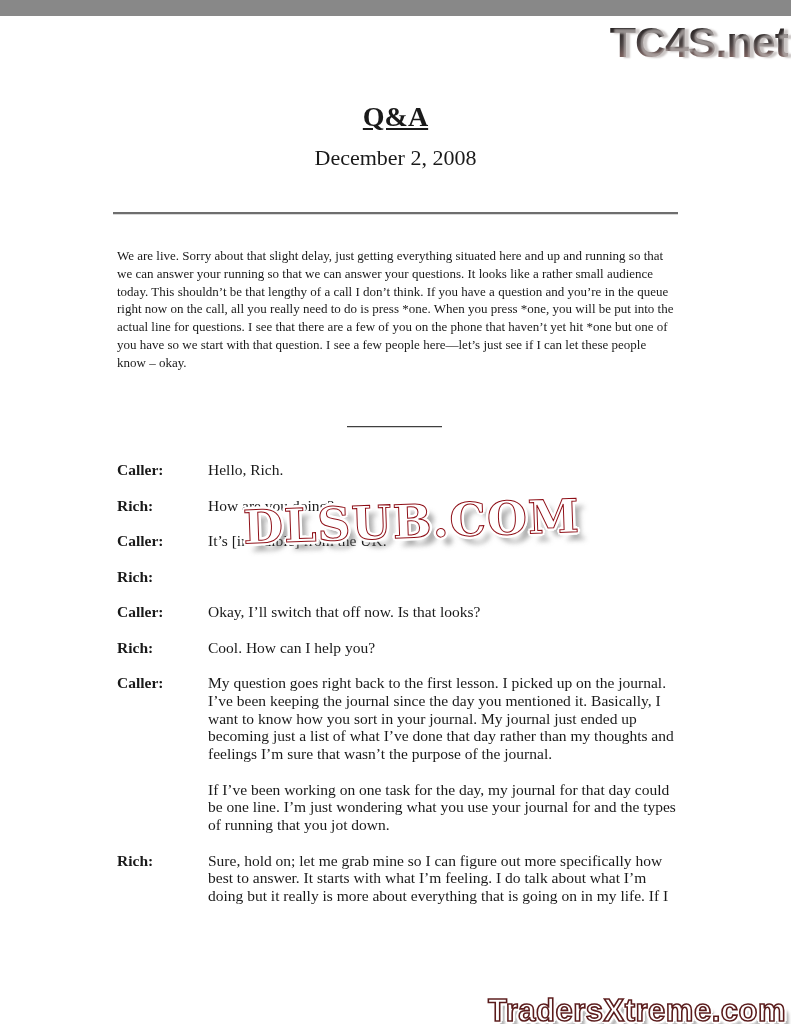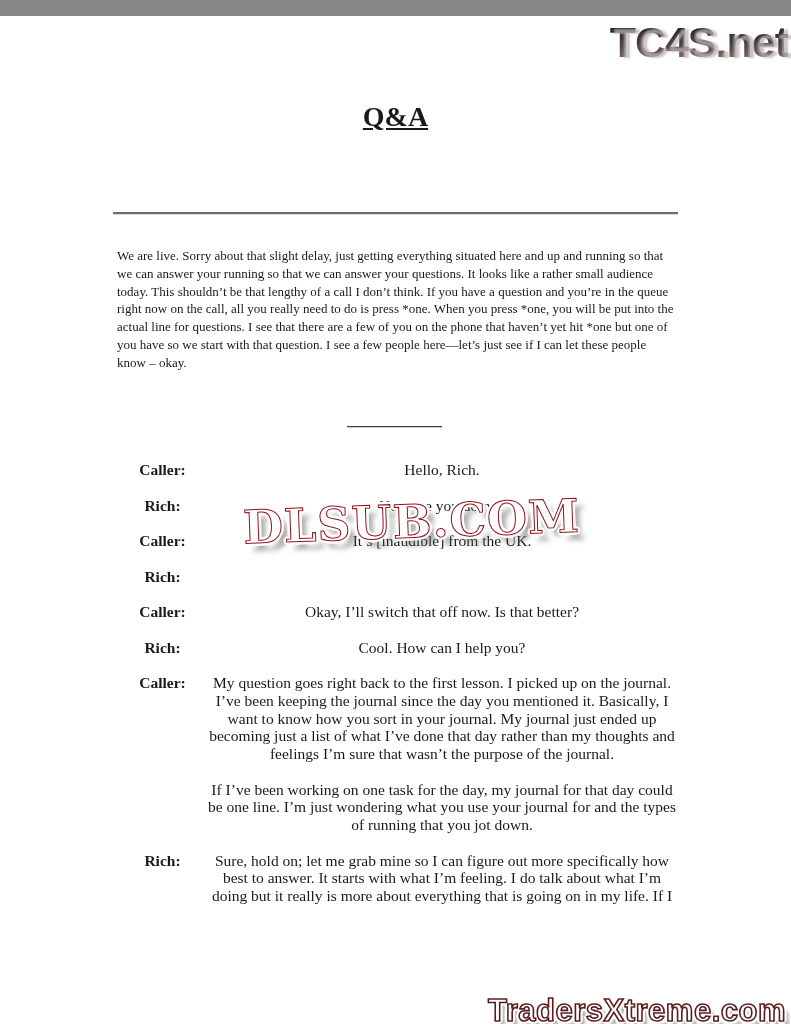--- a/index.html
+++ b/index.html
@@ -40,21 +40,21 @@
   .intro{
     position:absolute; left:117px; width:559px; top:231px;
     font-size:13px; line-height:17.75px; margin:0;
   }
   .mid-divider{
     position:absolute; left:347px; top:410px; width:95px;
     height:1px; background:#3f3f3f; border-bottom:1px solid #cfcfcf;
   }
 
   .dialogue{
-    position:absolute; left:117px; top:445px; width:559px;text-align:center;
+    position:absolute; left:117px; top:445px; width:559px;
   }
   .drow{
     display:flex; margin-bottom:17.75px;
     font-size:15.5px; line-height:17.75px;
   }
   .dlabel{width:91px; flex:none; font-weight:bold;}
   .dtext{flex:1;}
 
   
   .wm-center{
@@ -89,20 +89,21 @@
   }
 </style>
 </head>
 <body>
 
 <div class="page" style="--watermark-red: #c41220; --watermark-pink: #d4636c; --logo-dark: #201d1d; --logo-maroon: #94706c;">
 
   <div class="logo">TC4S.net</div>
 
   <div class="title">Q&amp;A</div>
+  <div class="date">December 2, 2008</div>
 
   <div class="rule"></div>
 
   <p class="intro">We are live. Sorry about that slight delay, just getting everything situated here and up and running so that we can answer your running so that we can answer your questions. It looks like a rather small audience today. This shouldn’t be that lengthy of a call I don’t think. If you have a question and you’re in the queue right now on the call, all you really need to do is press *one. When you press *one, you will be put into the actual line for questions. I see that there are a few of you on the phone that haven’t yet hit *one but one of you have so we start with that question. I see a few people here—let’s just see if I can let these people know – okay.</p>
 
   <div class="mid-divider"></div>
 
   <div class="dialogue" id="dialogue">
       <div class="drow">
         <div class="dlabel">Caller:</div>
@@ -114,21 +115,21 @@
       </div>
       <div class="drow">
         <div class="dlabel">Caller:</div>
         <div class="dtext">It’s [inaudible] from the UK.</div>
       </div>
       <div class="drow">
         <div class="dlabel">Rich:</div>
       </div>
       <div class="drow">
         <div class="dlabel">Caller:</div>
-        <div class="dtext">Okay, I’ll switch that off now. Is that better?</div>
+        <div class="dtext">Okay, I’ll switch that off now. Is that looks?</div>
       </div>
       <div class="drow">
         <div class="dlabel">Rich:</div>
         <div class="dtext">Cool. How can I help you?</div>
       </div>
       <div class="drow">
         <div class="dlabel">Caller:</div>
         <div class="dtext">My question goes right back to the first lesson. I picked up on the journal. I’ve been keeping the journal since the day you mentioned it. Basically, I want to know how you sort in your journal. My journal just ended up becoming just a list of what I’ve done that day rather than my thoughts and feelings I’m sure that wasn’t the purpose of the journal.</div>
       </div>
       <div class="drow">

